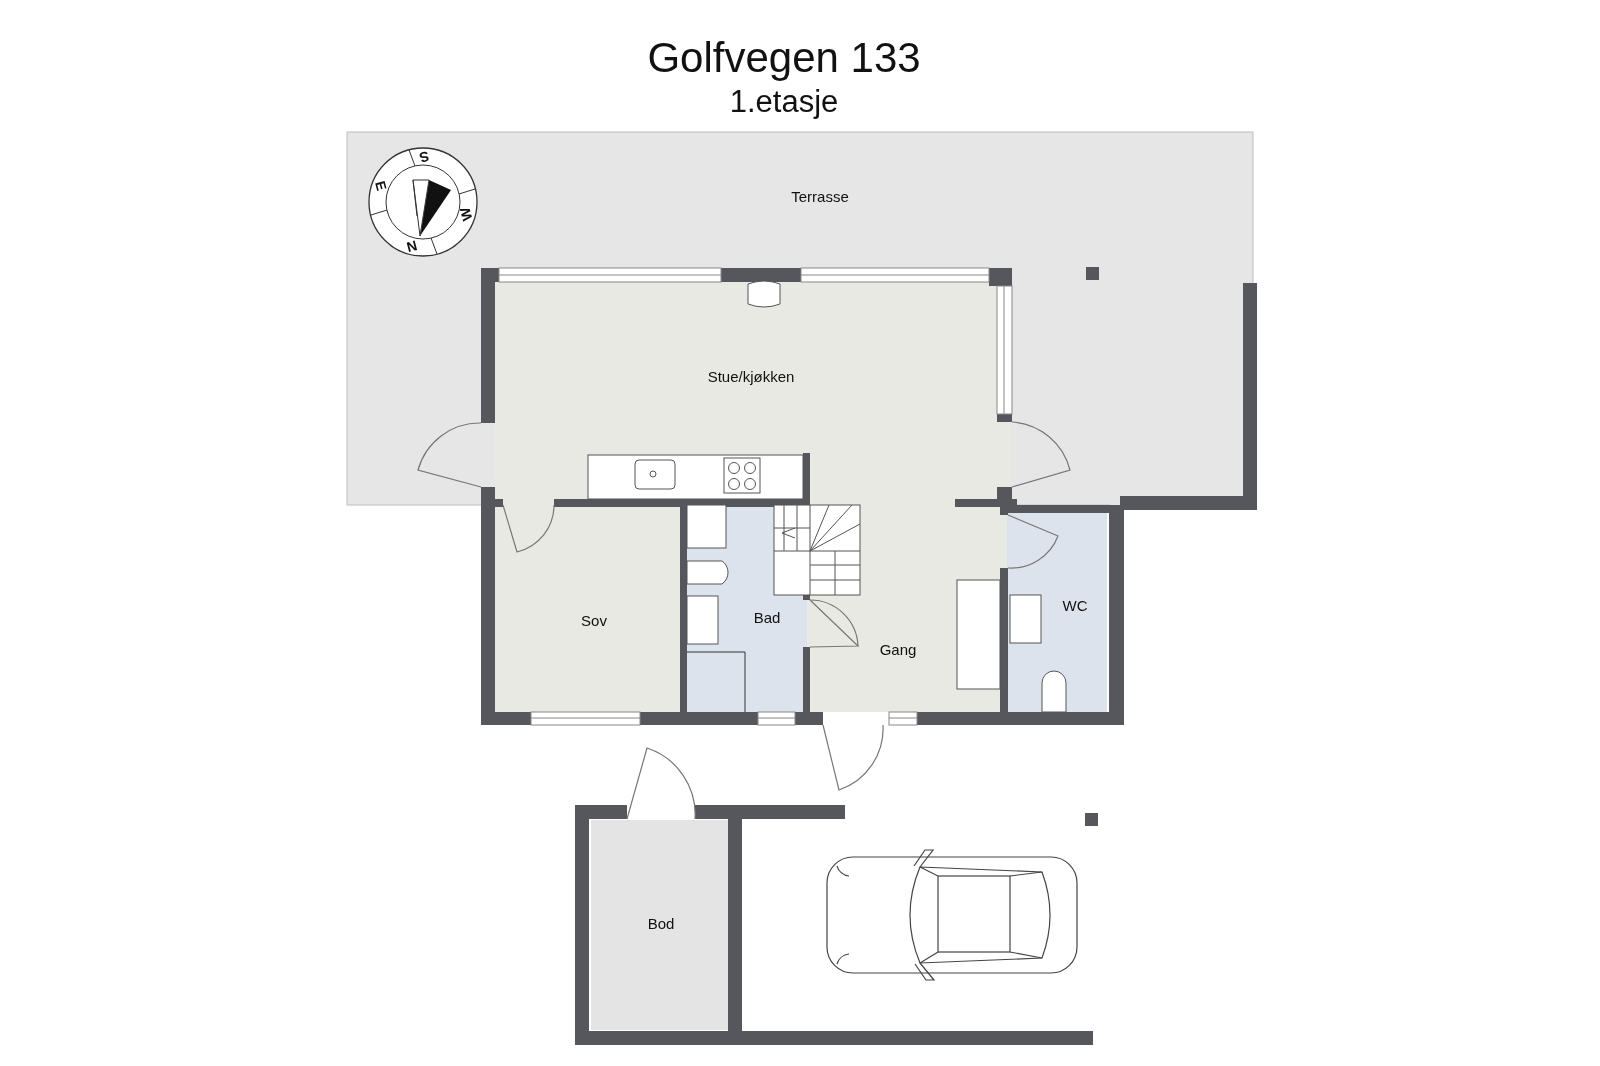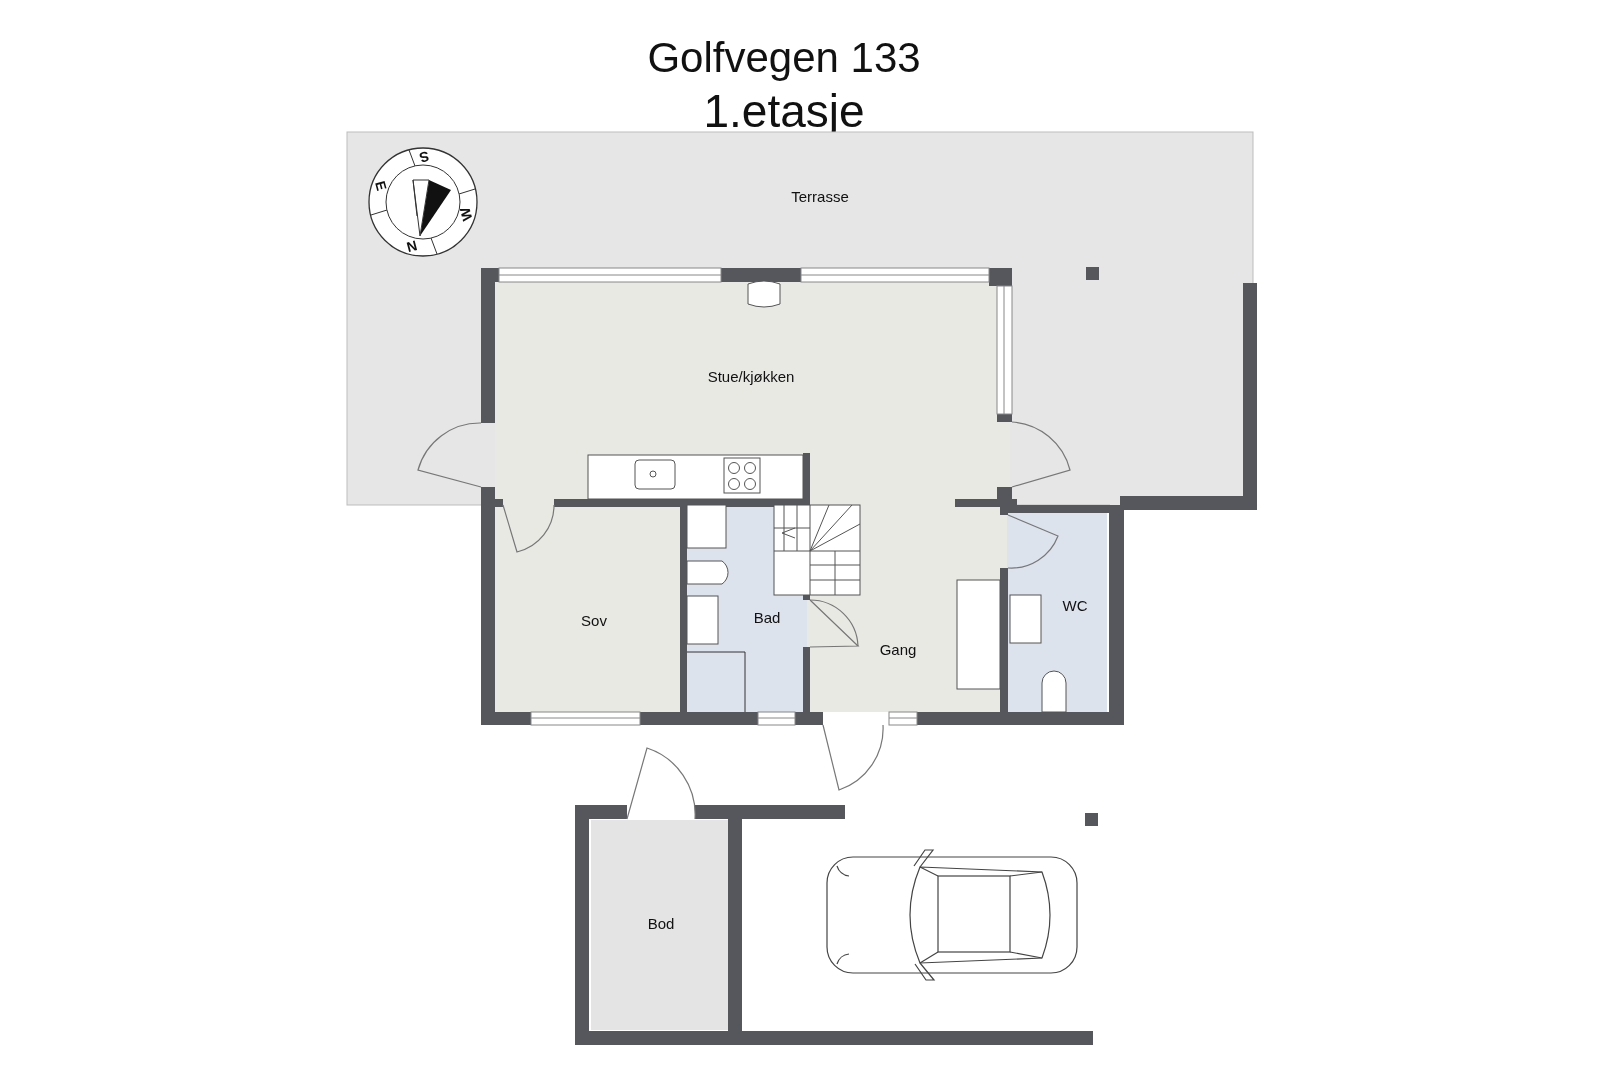--- a/index.html
+++ b/index.html
@@ -1,19 +1,19 @@
 <!DOCTYPE html>
 <html><head>
 <meta charset="utf-8">
 <style>
   html, body { margin: 0; padding: 0; background: #ffffff; }
   body { width: 1600px; height: 1066px; position: relative; overflow: hidden; font-family: "Liberation Sans", sans-serif; }
   .title { position: absolute; left: 0; width: 1568px; text-align: center; color: #111; font-family: "Liberation Sans", sans-serif; }
   .t1 { top: 34px; font-size: 42px; }
-  .t2 { top: 84px; font-size: 46px; }
+  .t2 { top: 84px; font-size: 31px; }
   svg { position: absolute; left: 0; top: 0; }
   .room-label { font-family: "Liberation Sans", sans-serif; font-size: 15px; fill: #111; }
   .compass-letter { font-family: "Liberation Sans", sans-serif; font-size: 14px; font-weight: bold; fill: #111; }
 </style>
 </head>
 <body>
 
 <div class="title t1">Golfvegen 133</div>
 <div class="title t2">1.etasje</div>
 

